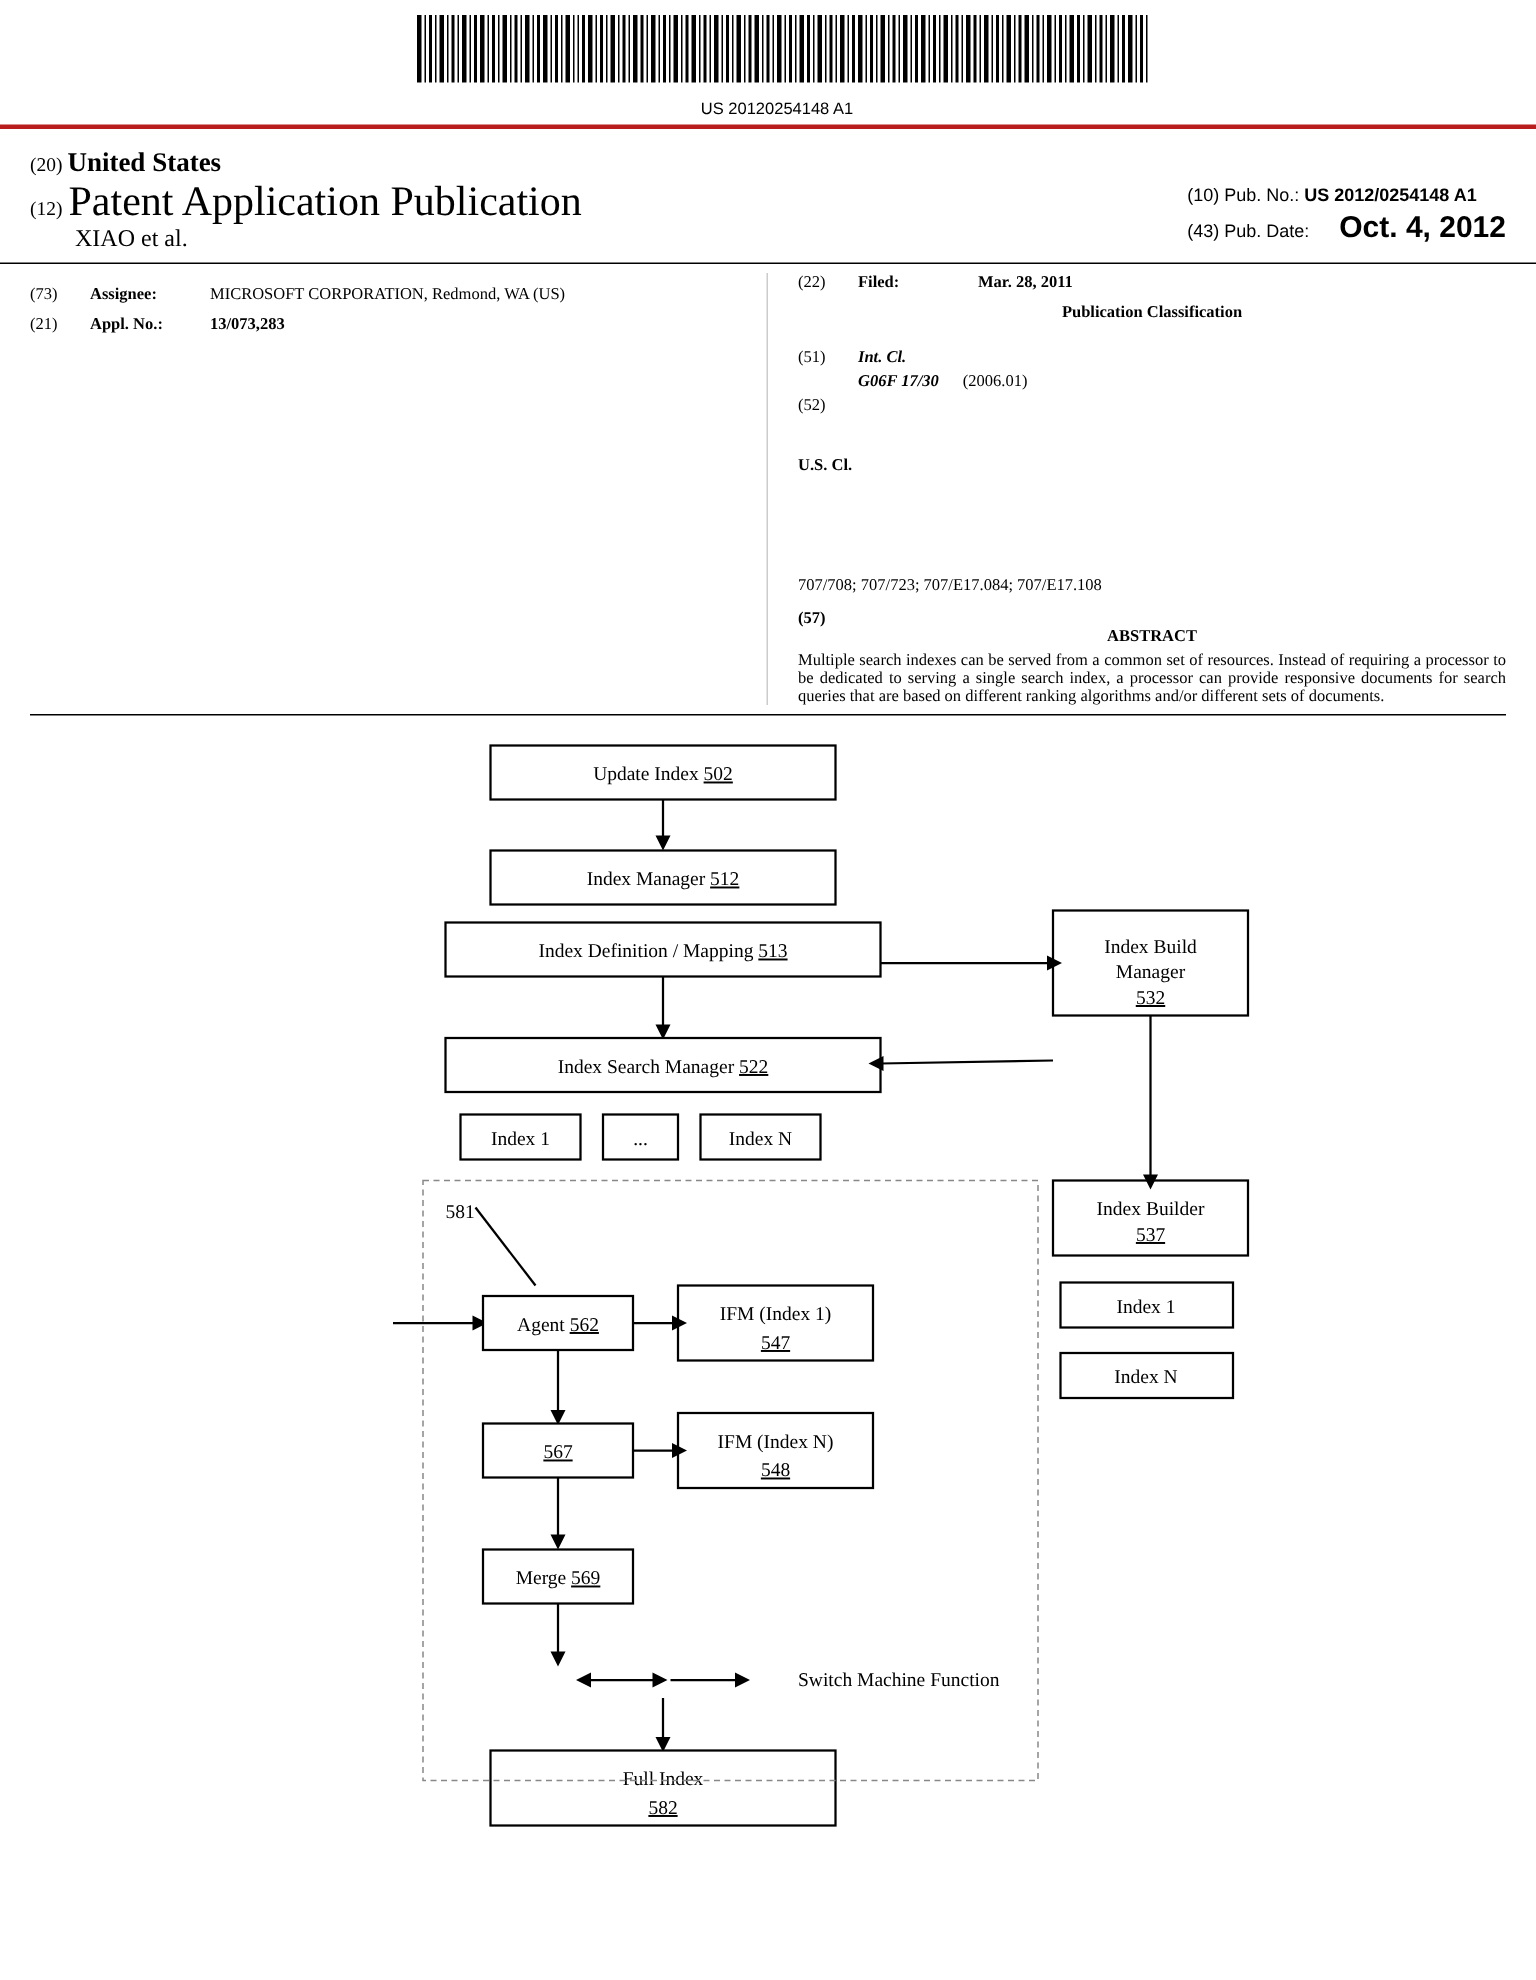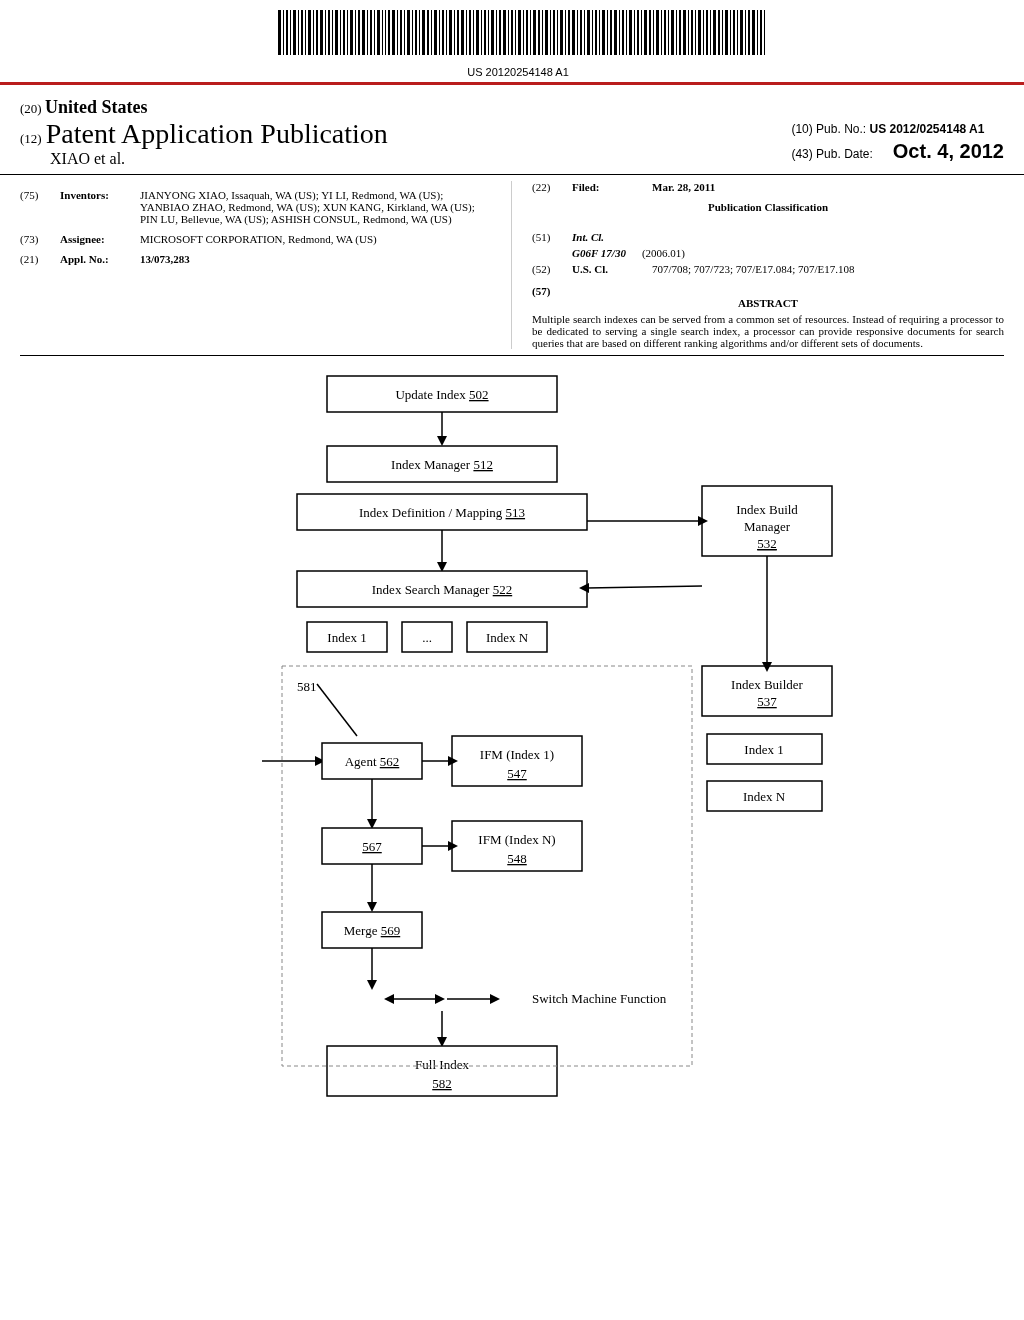--- a/index.html
+++ b/index.html
@@ -317,25 +317,20 @@
     </div>
   </div>
 </div>
 
 <div class="main-content">
   <div class="metadata-section">
 
     <div class="meta-left">
 
 
-      <div class="meta-row" style="margin-top:8px;">
-        <span class="meta-num">(75)</span>
-        <span class="meta-label" style="font-weight:bold;">Inventors:</span>
-        <span class="meta-value inventors-block">JIANYONG XIAO, Issaquah, WA (US); YI LI, Redmond, WA (US); YANBIAO ZHAO, Redmond, WA (US); XUN KANG, Kirkland, WA (US); PIN LU, Bellevue, WA (US); ASHISH CONSUL, Redmond, WA (US)</span>
-      </div>
 
       <div class="meta-row" style="margin-top:8px;">
         <span class="meta-num">(73)</span>
         <span class="meta-label" style="font-weight:bold;">Assignee:</span>
         <span class="meta-value">MICROSOFT CORPORATION, Redmond, WA (US)</span>
       </div>
 
       <div class="meta-row" style="margin-top:8px;">
         <span class="meta-num">(21)</span>
         <span class="meta-label" style="font-weight:bold;">Appl. No.:</span>
@@ -356,21 +351,21 @@
 
         <div class="meta-row">
           <span class="meta-num">(51)</span>
           <span class="meta-label" style="font-weight:bold; font-style:italic;">Int. Cl.</span>
         </div>
         <div style="margin-left:40px; font-size:11px; display:flex; gap:16px;">
           <span class="int-cl-val" style="font-style:italic; font-weight:bold;">G06F 17/30</span>
           <span>(2006.01)</span>
         </div>
 
-        <div class="meta-row" style="margin-top:4px;">
+        <div class="meta-row" style="margin-top:4px;flex-direction:column;">
           <span class="meta-num">(52)</span>
           <span class="meta-label" style="font-weight:bold;">U.S. Cl.</span>
           <span class="meta-value">707/708; 707/723; 707/E17.084; 707/E17.108</span>
         </div>
       </div>
 
       <div style="margin-top:10px;" class="abstract-section">
         <div class="abstract-title" style="display:inline;margin-top:47px;">(57)</div>
         <div class="abstract-title">ABSTRACT</div>
         <p style="font-size:11px; text-align:justify;">Multiple search indexes can be served from a common set of resources. Instead of requiring a processor to be dedicated to serving a single search index, a processor can provide responsive documents for search queries that are based on different ranking algorithms and/or different sets of documents.</p>

